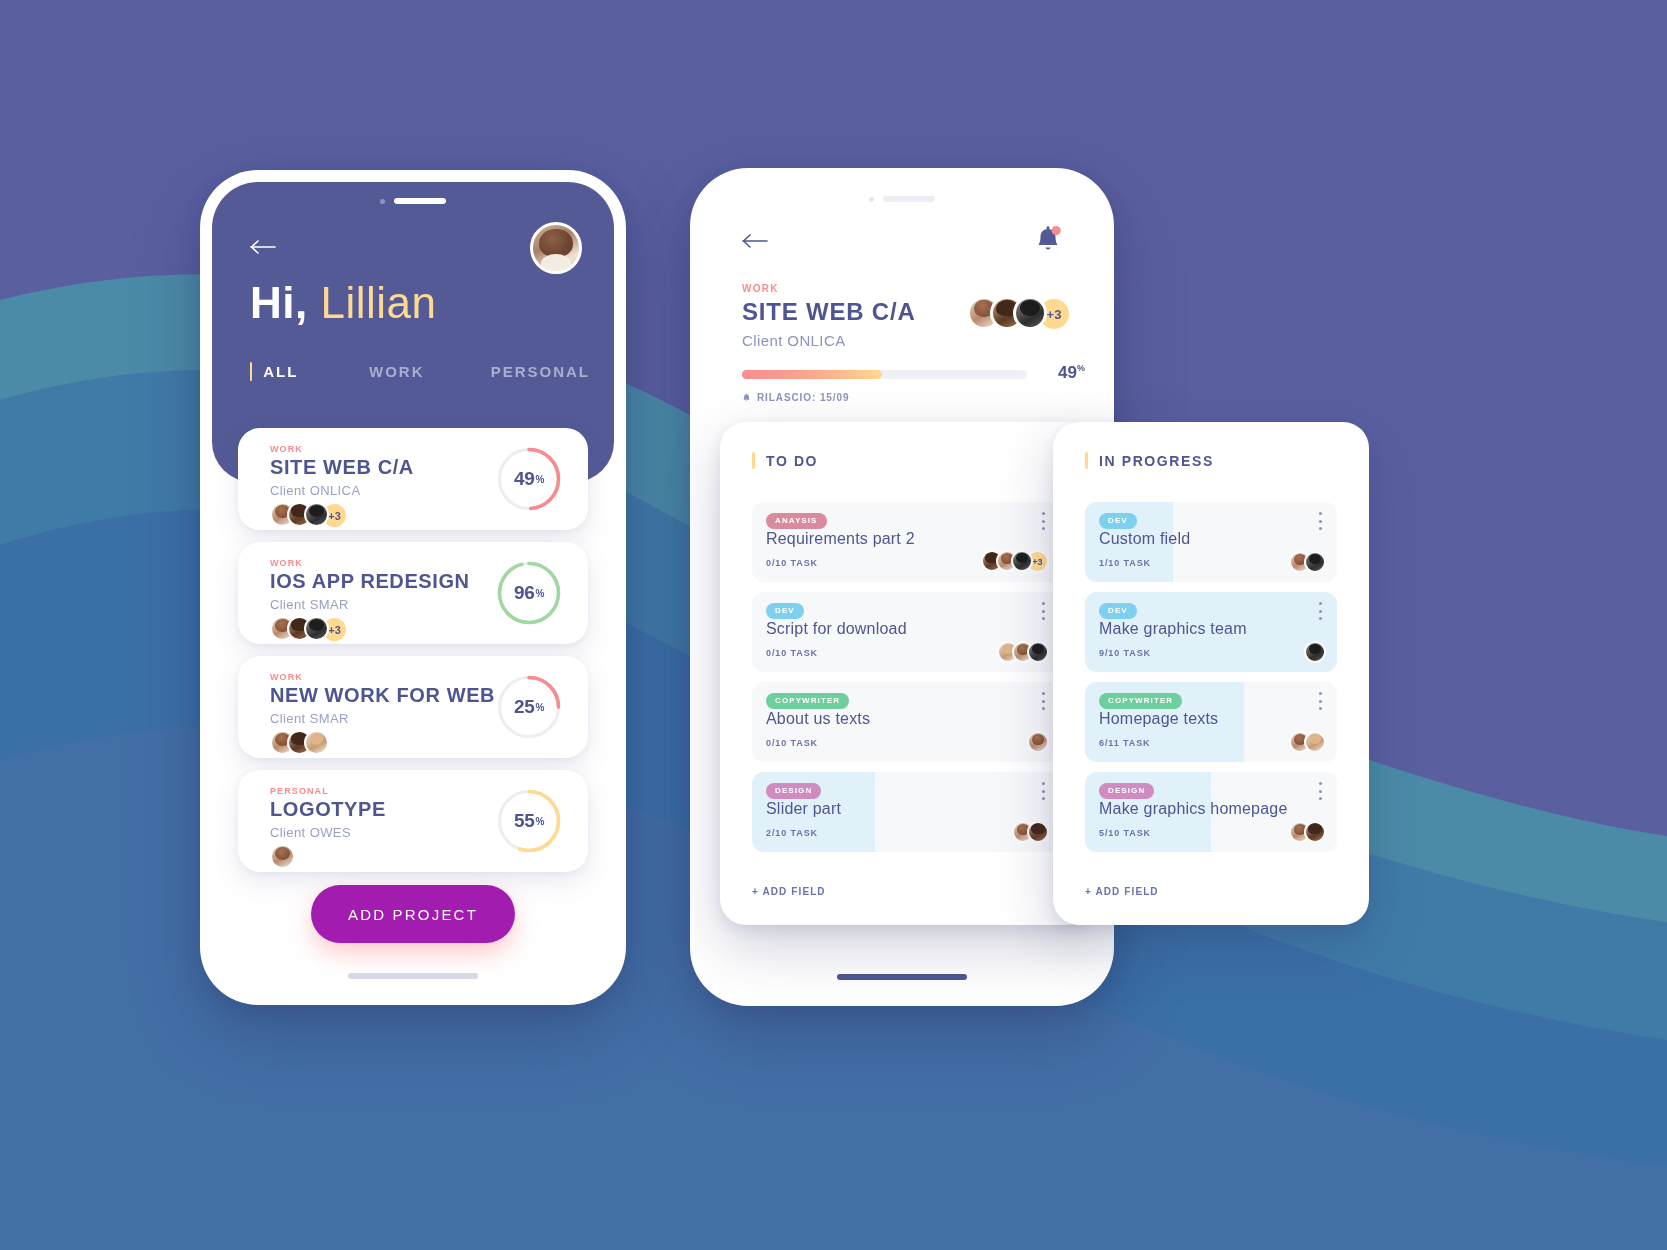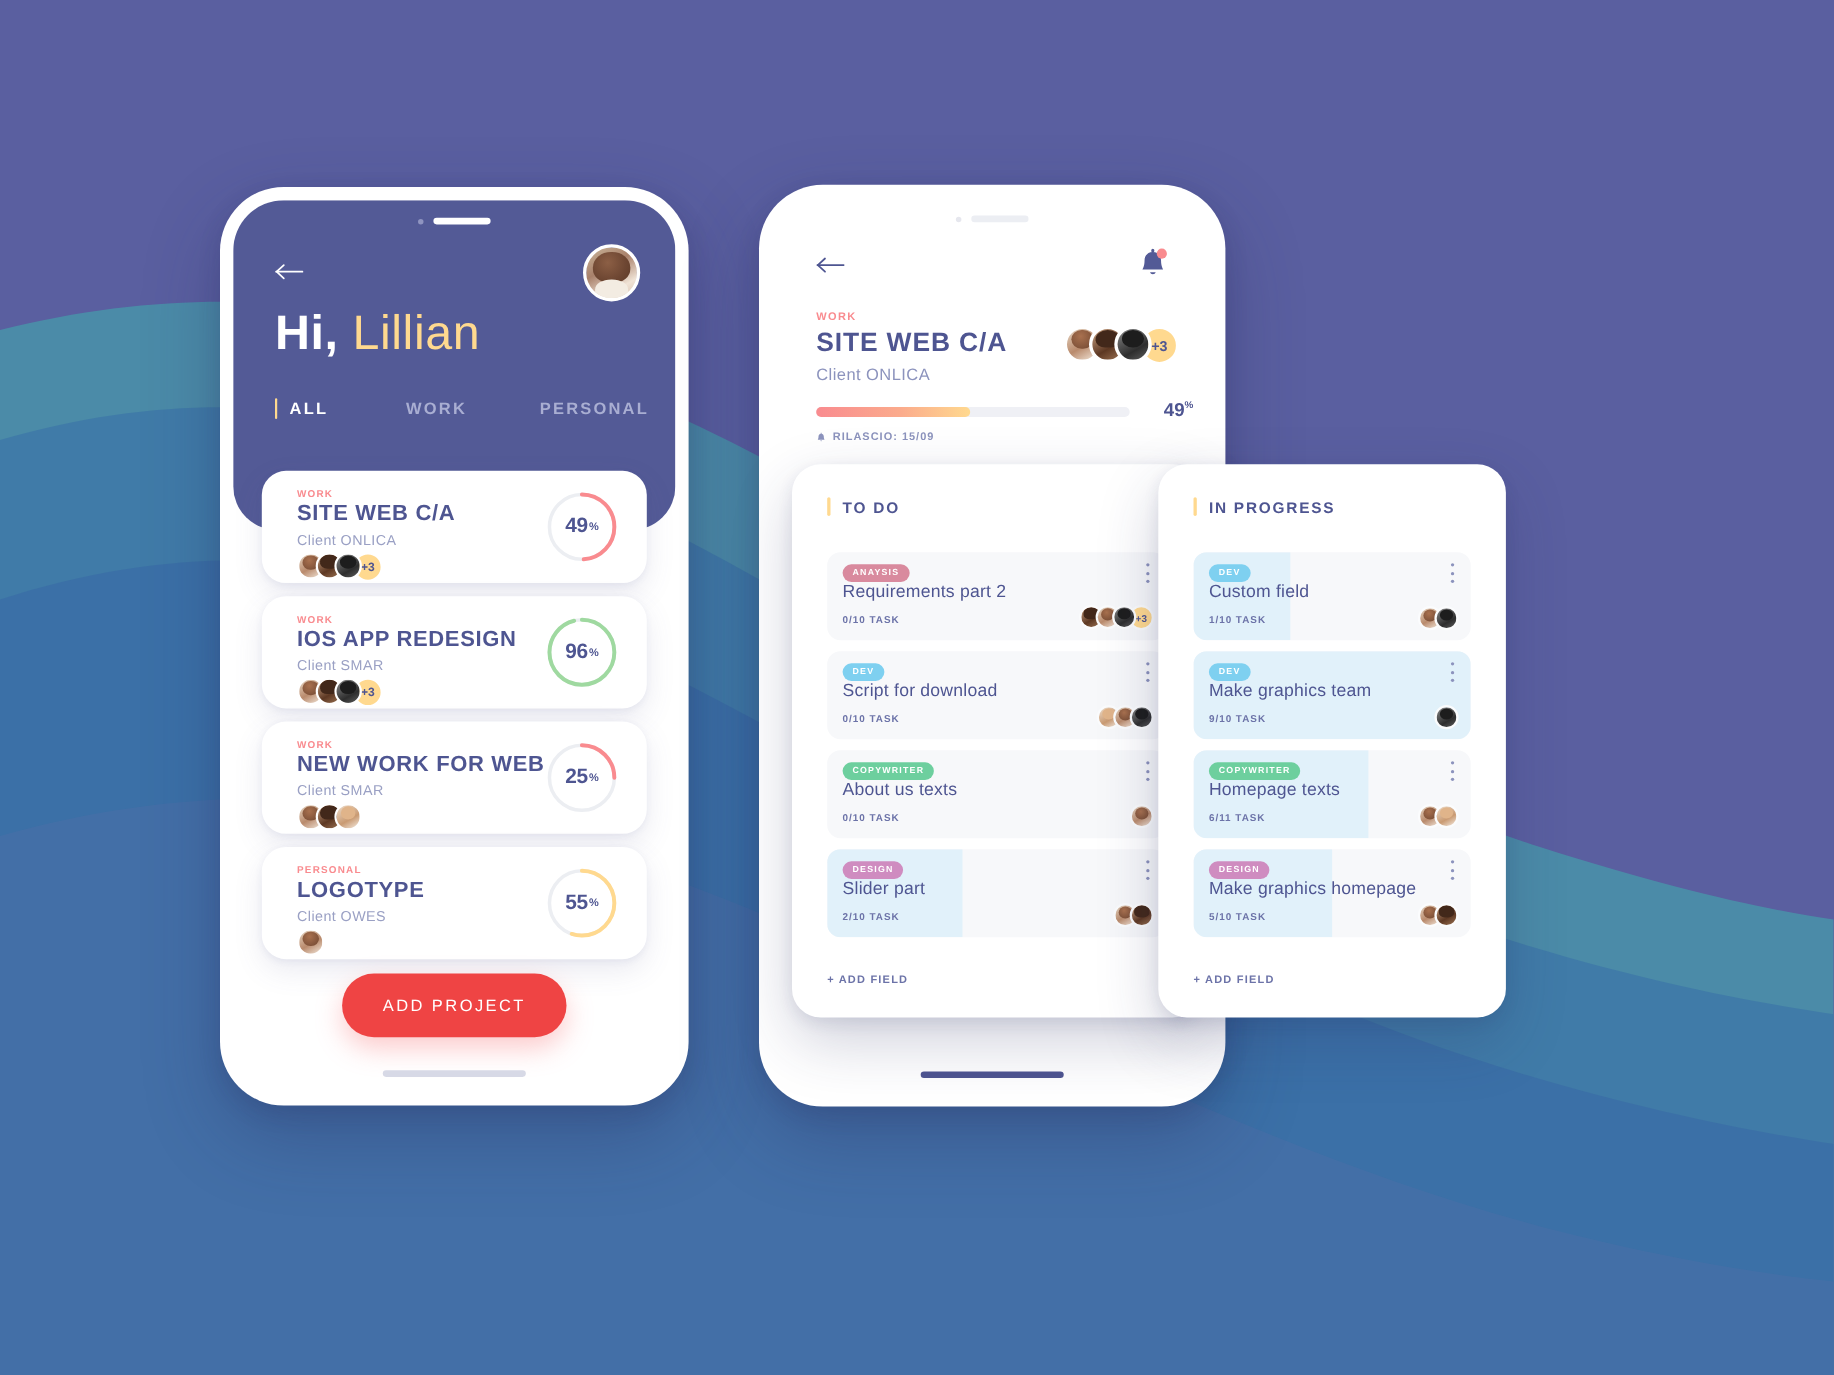--- a/index.html
+++ b/index.html
@@ -142,21 +142,21 @@
   .ring-wrap svg { display:block; }
   .ring-label {
     position:absolute; inset:0; display:flex; align-items:center; justify-content:center;
     font-size:19px; font-weight:700; color:#4e5591; letter-spacing:-0.3px;
   }
   .ring-label sup { font-size:10px; font-weight:700; vertical-align:super; margin-left:1px; }
 
   #add-project-btn {
     position:absolute; left:50%; transform:translateX(-50%); bottom:50px;
     width:204px; height:58px; border-radius:29px;
-    background:#ef4444;
+    background:#a21caf;
     box-shadow:0 10px 24px rgba(249,139,143,0.45);
     display:flex; align-items:center; justify-content:center;
     color:#fff; font-size:15px; font-weight:400; letter-spacing:2.2px;
     cursor:pointer; border:none;
     font-family:"Liberation Sans",sans-serif;
   }
 
   
   #phone2 { left:690px; top:168px; width:424px; height:838px; }
   #p2-screen { position:absolute; inset:0; background:#fff; }

